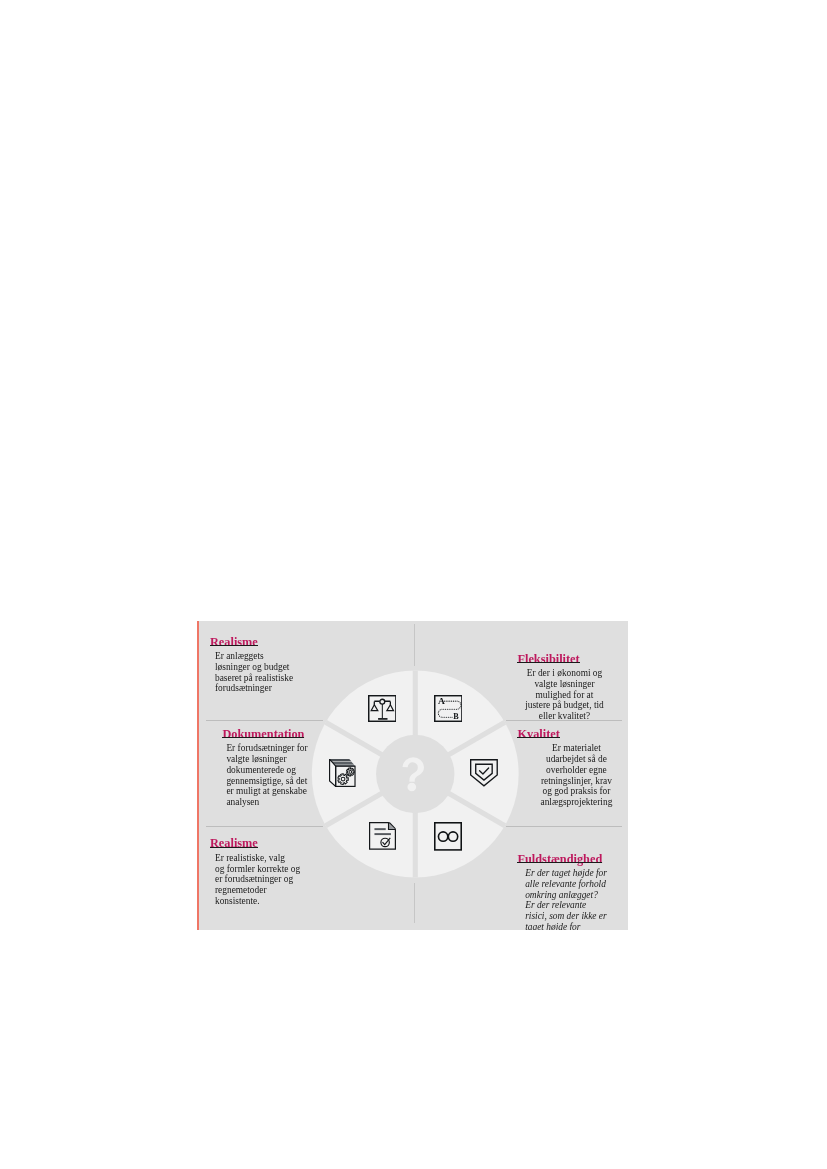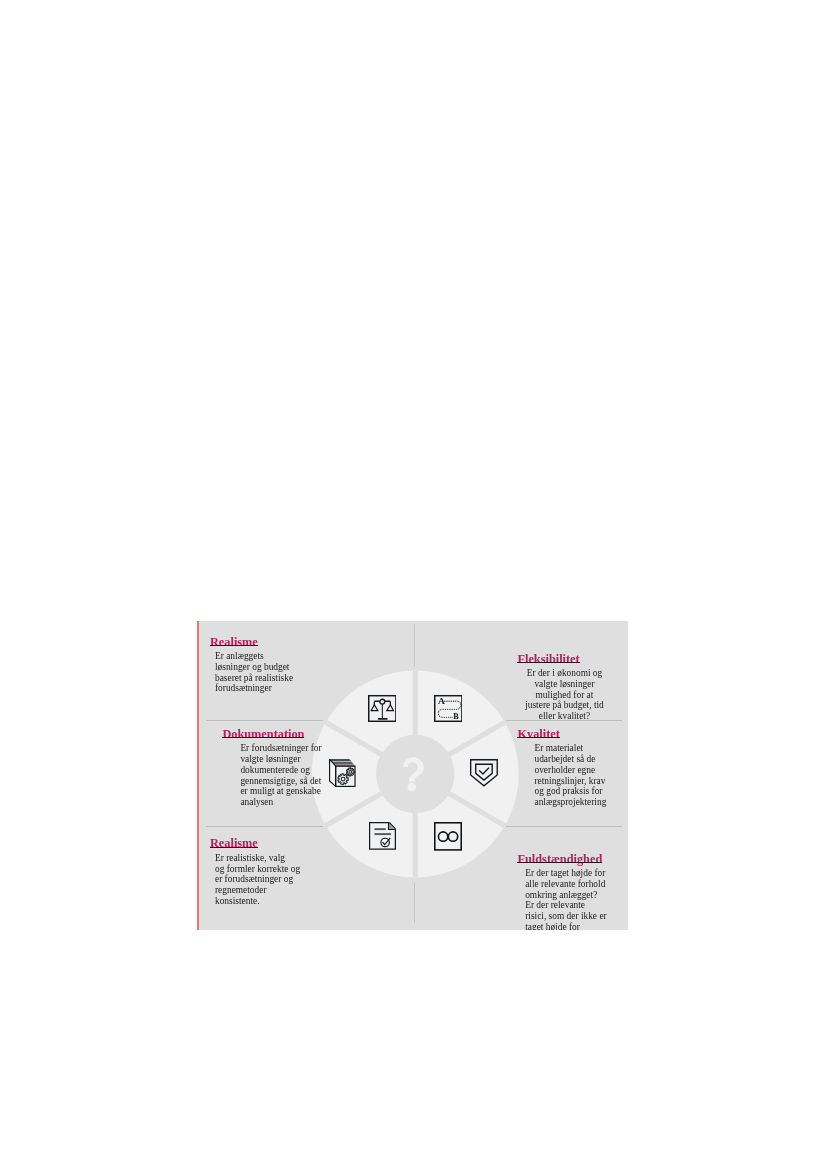--- a/index.html
+++ b/index.html
@@ -128,50 +128,50 @@
       <div class="title"><u>Fleksibilitet</u></div>
       <div class="body" style="margin-top:3.3px;margin-left:7.7px;text-align:center;">Er der i økonomi og
 valgte løsninger
 mulighed for at
 justere på budget, tid
 eller kvalitet?</div>
     </div>
 
     <div class="txt" style="left:25px;top:107.2px;">
       <div class="title"><u>Dokumentation</u></div>
-      <div class="body" style="margin-top:3.3px;margin-left:18px;">Er forudsætninger for
+      <div class="body" style="margin-top:3.3px;margin-left:4px;">Er forudsætninger for
 valgte løsninger
 dokumenterede og
 gennemsigtige, så det
 er muligt at genskabe
 analysen</div>
     </div>
 
     <div class="txt" style="left:320.1px;top:107.2px;">
       <div class="title"><u>Kvalitet</u></div>
-      <div class="body" style="margin-top:3.3px;margin-left:17px;">Er materialet
+      <div class="body" style="margin-top:3.3px;margin-left:23px;text-align:center;">Er materialet
 udarbejdet så de
 overholder egne
 retningslinjer, krav
 og god praksis for
 anlægsprojektering</div>
     </div>
 
     <div class="txt" style="left:12.6px;top:216.8px;">
       <div class="title"><u>Realisme</u></div>
       <div class="body" style="margin-top:3.3px;margin-left:5px;">Er realistiske, valg
 og formler korrekte og
 er forudsætninger og
 regnemetoder
 konsistente.</div>
     </div>
 
     <div class="txt" style="left:320.1px;top:232px;">
       <div class="title"><u>Fuldstændighed</u></div>
-      <div class="body" style="margin-top:3.3px;margin-left:7.7px;">Er der taget højde for
+      <div class="body" style="margin-top:3.3px;margin-left:7.7px;font-style:italic;">Er der taget højde for
 alle relevante forhold
 omkring anlægget?
 Er der relevante
 risici, som der ikke er
 taget højde for</div>
     </div>
 
   </div>
   <div id="accent"></div>
 </div>

